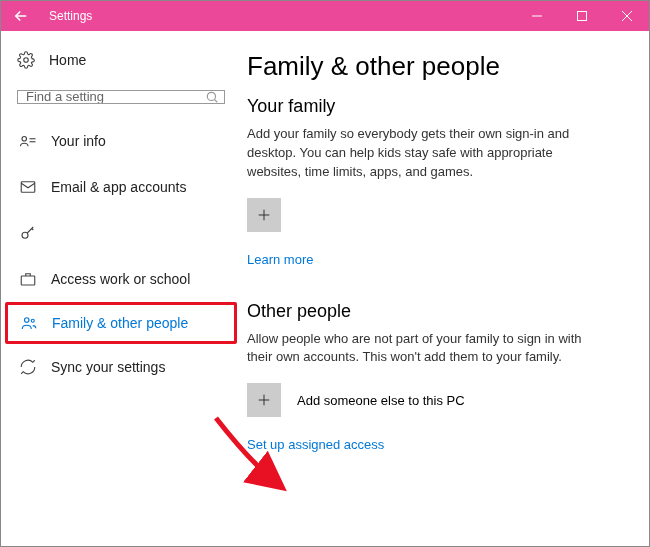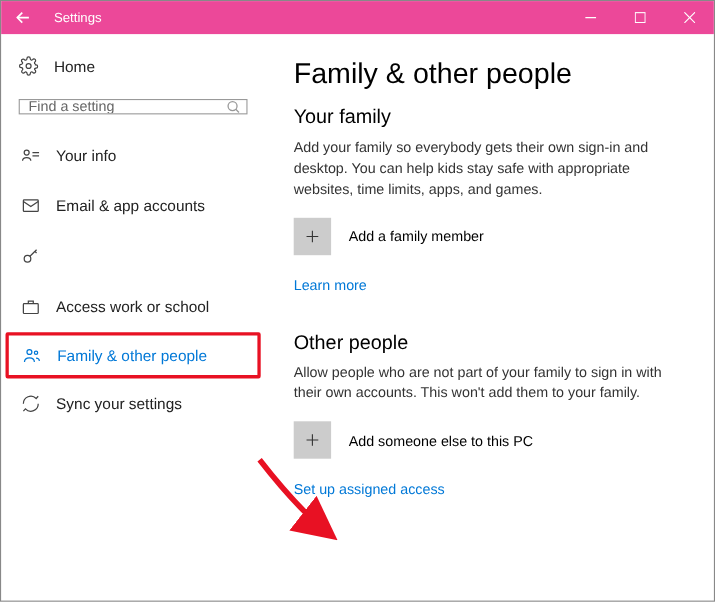--- a/index.html
+++ b/index.html
@@ -28,21 +28,21 @@
   .back-btn svg { width: 18px; height: 18px; }
   .title-text { padding-left: 8px; font-size: 12px; }
   .win-controls { margin-left: auto; display: flex; }
   .win-btn {
     width: 45px; height: 30px;
     display: flex; align-items: center; justify-content: center;
     cursor: pointer;
   }
   .win-btn svg { width: 10px; height: 10px; }
 
-  .content { display: flex; height: calc(100% - 30px); gap: 20px; }
+  .content { display: flex; height: calc(100% - 30px); }
   .sidebar {
     width: 240px;
     padding: 12px 0 0 0;
   }
   .home-row {
     display: flex; align-items: center;
     padding: 8px 16px;
     cursor: pointer;
     font-size: 14px;
     color: #222;
@@ -254,21 +254,20 @@
     <div class="subheading">Your family</div>
     <div class="desc">Add your family so everybody gets their own sign-in and desktop. You can help kids stay safe with appropriate websites, time limits, apps, and games.</div>
 
     <div class="add-row">
       <div class="add-btn">
         <svg viewBox="0 0 24 24" stroke="#333" stroke-width="1.5">
             <line x1="12" y1="4" x2="12" y2="20"></line>
             <line x1="4" y1="12" x2="20" y2="12"></line>
           </svg>
       </div>
-      <span class="add-label">Add a family member</span>
     </div>
 
     <div class="link">Learn more</div>
 
     <div class="subheading">Other people</div>
     <div class="desc">Allow people who are not part of your family to sign in with their own accounts. This won't add them to your family.</div>
 
     <div class="add-row">
       <div class="add-btn">
         <svg viewBox="0 0 24 24" stroke="#333" stroke-width="1.5">

